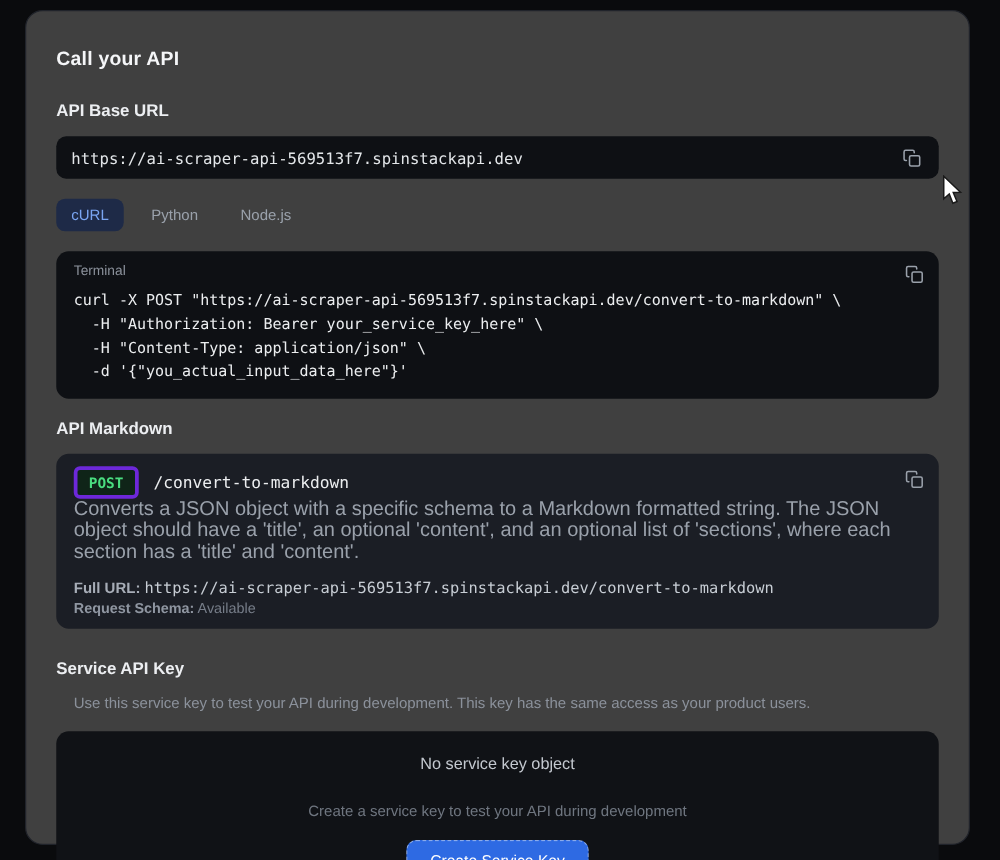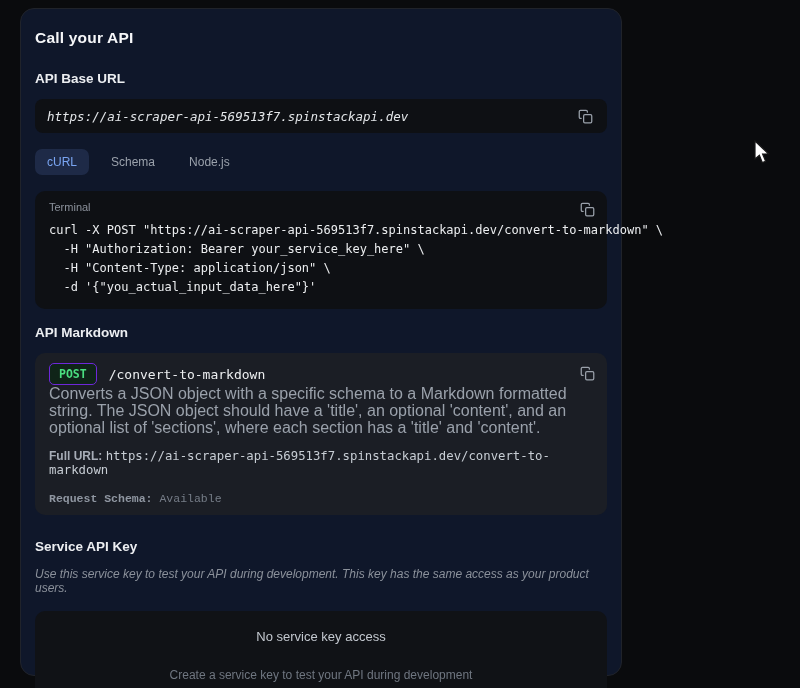--- a/index.html
+++ b/index.html
@@ -7,25 +7,25 @@
   body {
     background: #0a0b0d;
     font-family: "Liberation Sans", sans-serif;
     position: relative;
     overflow: hidden;
     color: #e8eaec;
   }
   .panel {
     position: absolute;
     left: 20px; top: 8px;
-    width: 602px; height: 668px;
-    background: #0f172a;
+    width: 756px; height: 668px;
+    background: #404040;
     border: 1px solid #20232a;
     border-radius: 14px;
-    padding: 14px;
+    padding: 24px;
   }
   h1.page-title {
     color: #f5f6f8;
     font-size: 15.5px;
     font-weight: bold;
     margin: 6px 0 24px 0;
     letter-spacing: .2px;
   }
   h2.section-heading {
     color: #eceef1;
@@ -35,21 +35,20 @@
   }
 
   
   .url-block {
     display: flex; align-items: center; justify-content: space-between;
     background: #0e1014;
     border-radius: 8px;
     padding: 8px 12px;
     height: 34px;
     margin-bottom: 16px;
-    font-style: italic;
   }
   .url-text { font-family: "DejaVu Sans Mono", monospace; font-size: 12.5px; color: #e3e6e9; }
 
   .icon-btn {
     background: none; border: none; cursor: pointer;
     color: #9aa1ab; display: inline-flex; align-items: center; justify-content: center;
     width: 20px; height: 20px; padding: 0;
   }
   .icon-btn svg { display: block; }
 
@@ -85,37 +84,37 @@
   .endpoint-card {
     position: relative;
     background: #1b1e25;
     border-radius: 10px;
     padding: 10px 14px 10px 14px;
     margin-bottom: 24px;
   }
   .endpoint-head { display: flex; align-items: center; gap: 12px; }
   .method-badge {
     background: #0f2418;
-    border: 1px solid #6d28d9;
+    border: 3px solid #6d28d9;
     color: #4ade80;
     font-family: "DejaVu Sans Mono", monospace;
     font-size: 11.5px; font-weight: bold;
     padding: 3px 9px; border-radius: 5px;
   }
   .endpoint-path { font-family: "DejaVu Sans Mono", monospace; font-size: 13px; color: #eceef0; }
   .endpoint-card .icon-btn { position: absolute; top: 10px; right: 10px; }
   .endpoint-desc { color: #9aa1ab; font-size: 16px; line-height: 17px; margin-top: 0; }
   .endpoint-fullurl { margin-top: 13px; font-size: 12px; color: #a7adb7; }
   .endpoint-fullurl .label { font-weight: bold; color: #a7adb7; }
   .endpoint-fullurl .value { font-family: "DejaVu Sans Mono", monospace; font-size: 12.3px; color: #c7cdd4; }
-  .endpoint-schema { margin-top: 15px; font-size: 11.5px; font-family: Liberation Mono, monospace; }
+  .endpoint-schema { margin-top: 4px; font-size: 11.5px; }
   .endpoint-schema .label { font-weight: bold; color: #8f96a1; }
   .endpoint-schema .value { color: #767d88; }
 
-  .service-desc { color: #8b919b; font-size: 12px; margin: 0 0 16px 0; font-style: italic; }
+  .service-desc { color: #8b919b; font-size: 12px; margin: 0 0 16px 14px; }
 
   
   .empty-box {
     background: #101216;
     border-radius: 10px;
     padding: 16px 20px 16px 20px;
     text-align: center;
   }
   .empty-title { color: #c3c8cf; font-size: 13px; margin-top: 2px; }
   .empty-subtitle { color: #6f7680; font-size: 12px; margin-top: 24px; }
@@ -152,21 +151,21 @@
         <svg width="15" height="15" viewBox="0 0 24 24" fill="none" stroke="currentColor" stroke-width="2" stroke-linecap="round" stroke-linejoin="round">
             <rect x="9" y="9" width="13" height="13" rx="2"></rect>
             <path d="M5 15H4a2 2 0 0 1-2-2V4a2 2 0 0 1 2-2h9a2 2 0 0 1 2 2v1"></path>
           </svg>
       </span>
     </button>
   </div>
 
   <div class="tabs">
     <button class="tab active">cURL</button>
-    <button class="tab">Schema</button>
+    <button class="tab">Python</button>
     <button class="tab">Node.js</button>
   </div>
 
   <div class="terminal">
     <div class="terminal-title">Terminal</div>
     <button class="icon-btn">
       <span>
         <svg width="15" height="15" viewBox="0 0 24 24" fill="none" stroke="currentColor" stroke-width="2" stroke-linecap="round" stroke-linejoin="round">
             <rect x="9" y="9" width="13" height="13" rx="2"></rect>
             <path d="M5 15H4a2 2 0 0 1-2-2V4a2 2 0 0 1 2-2h9a2 2 0 0 1 2 2v1"></path>
@@ -205,21 +204,21 @@
     <div class="endpoint-schema">
       <span class="label">Request Schema:</span>
       <span class="value">Available</span>
     </div>
   </div>
 
   <h2 class="section-heading">Service API Key</h2>
   <p class="service-desc">Use this service key to test your API during development. This key has the same access as your product users.</p>
 
   <div class="empty-box">
-    <div class="empty-title">No service key access</div>
+    <div class="empty-title">No service key object</div>
     <div class="empty-subtitle">Create a service key to test your API during development</div>
     <button class="primary-btn">Create Service Key</button>
   </div>
 
 </div>
 
 <div class="cursor">
   <svg width="18" height="26" viewBox="0 0 18 26">
     <path d="M2 1 L2 19 L6.4 15.2 L9.3 22.6 L12.6 21.2 L9.6 14 L15.4 13.8 Z" fill="#ffffff" stroke="#1a1a1a" stroke-width="1.2"></path>
   </svg>

